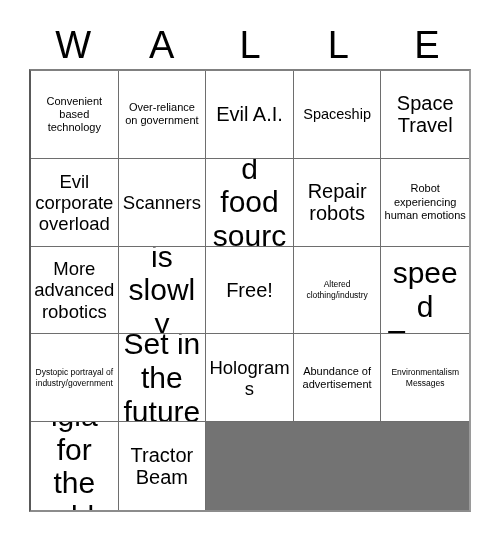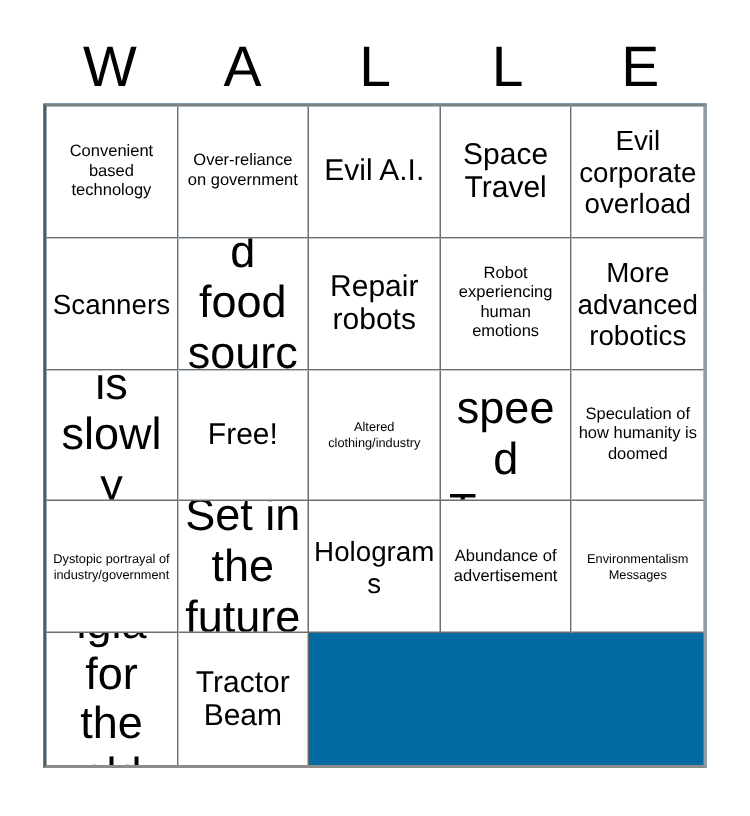--- a/index.html
+++ b/index.html
@@ -54,21 +54,21 @@
     width: 442px;
     height: 443px;
     box-sizing: border-box;
     border-top: 2px solid #808080;
     border-left: 2px solid #595959;
     border-right: 2px solid #9a9a9a;
     border-bottom: 2px solid #8c8c8c;
     display: grid;
     grid-template-columns: repeat(5, 1fr);
     grid-template-rows: repeat(5, 1fr);
-    background: #0369a1;
+    background: #737373;
   }
 
   .cell {
     box-sizing: border-box;
     border-right: 1px solid #6e6e6e;
     border-bottom: 1px solid #6e6e6e;
     display: flex;
     align-items: center;
     justify-content: center;
     text-align: center;
@@ -116,20 +116,23 @@
       <div class="cell">
         <span class="cell-text fs-sm">Convenient based technology</span>
       </div>
       <div class="cell">
         <span class="cell-text fs-sm">Over-reliance on government</span>
       </div>
       <div class="cell">
         <span class="cell-text fs-xxl">Evil A.I.</span>
       </div>
       <div class="cell">
+        <span class="cell-text fs-md">Spaceship</span>
+      </div>
+      <div class="cell">
         <span class="cell-text fs-xxl">Space Travel</span>
       </div>
       <div class="cell">
         <span class="cell-text fs-lg">Evil corporate overload</span>
       </div>
       <div class="cell">
         <span class="cell-text fs-lg">Scanners</span>
       </div>
       <div class="cell">
         <span class="cell-text fs-xl">Altered food source</span>
@@ -149,23 +152,20 @@
       <div class="cell">
         <span class="cell-text fs-xxl">Free!</span>
       </div>
       <div class="cell">
         <span class="cell-text fs-xs">Altered clothing/industry</span>
       </div>
       <div class="cell">
         <span class="cell-text fs-xl">Hyper-speed Travel</span>
       </div>
       <div class="cell">
-        <span class="cell-text fs-sm">Speculation of how humanity is doomed</span>
-      </div>
-      <div class="cell">
         <span class="cell-text fs-xs">Dystopic portrayal of industry/government</span>
       </div>
       <div class="cell">
         <span class="cell-text fs-xl">Set in the future</span>
       </div>
       <div class="cell">
         <span class="cell-text fs-lg">Holograms</span>
       </div>
       <div class="cell">
         <span class="cell-text fs-sm">Abundance of advertisement</span>

